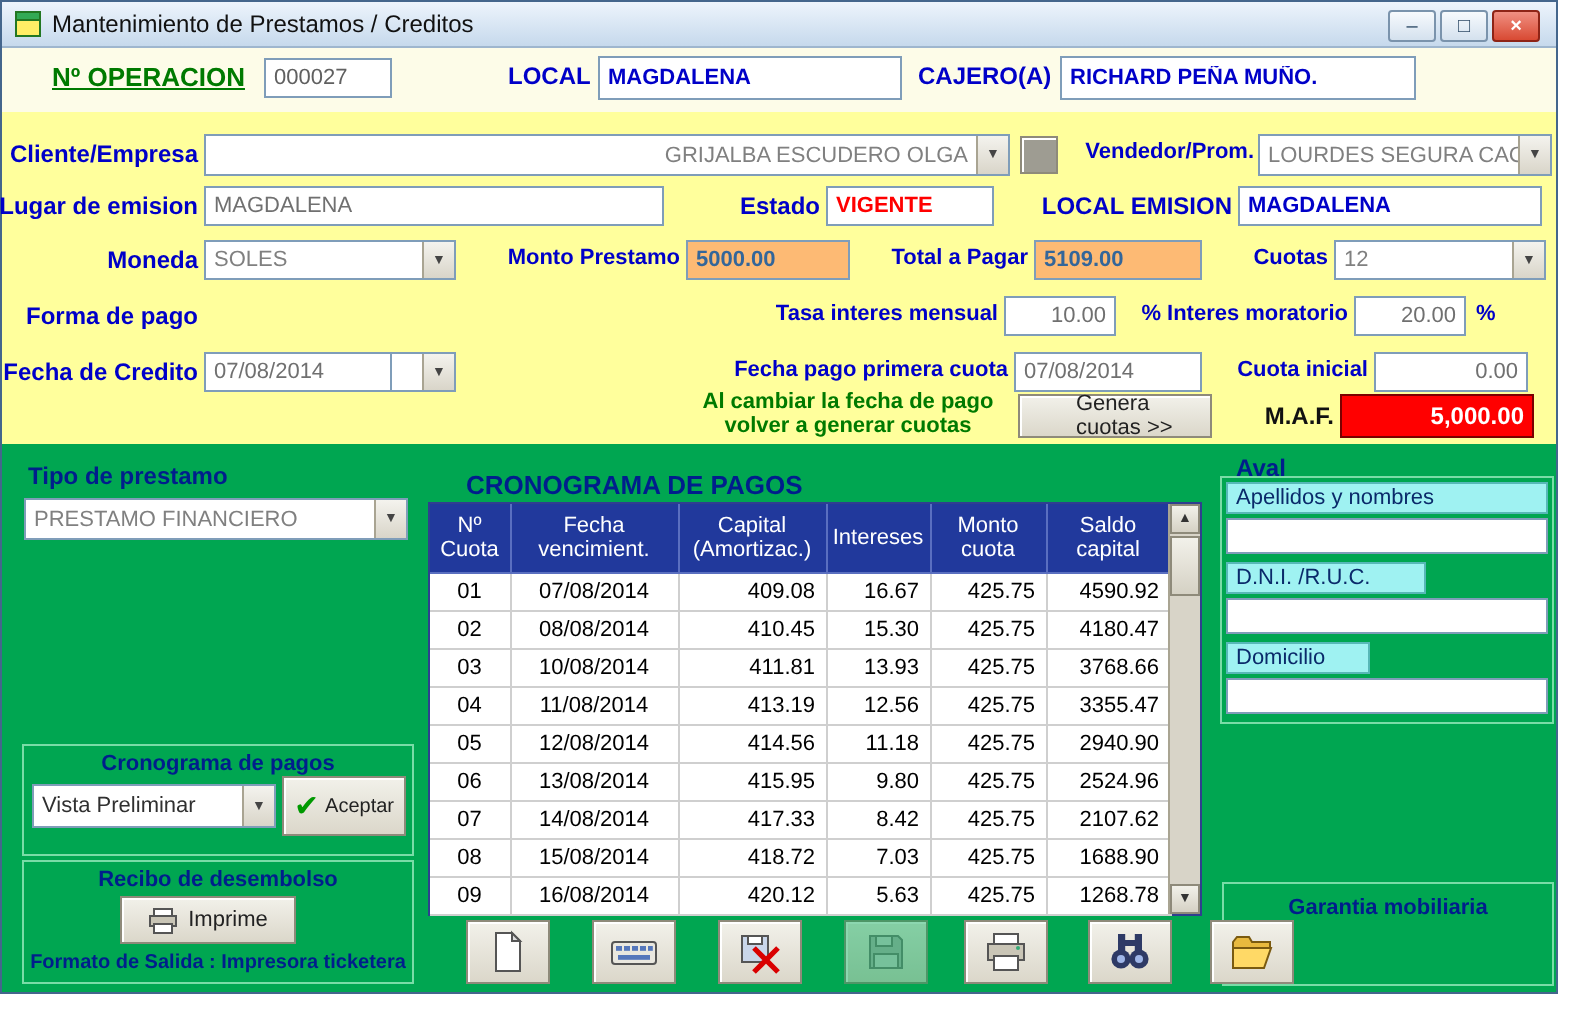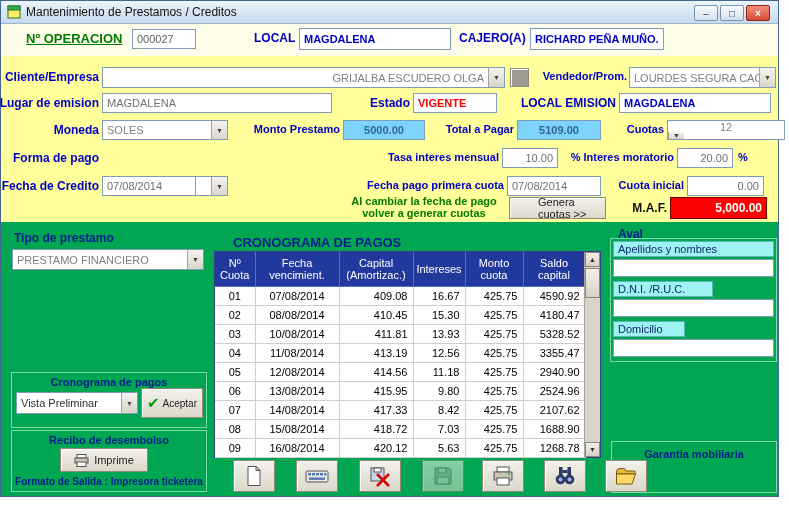--- a/index.html
+++ b/index.html
@@ -28,21 +28,21 @@
   
   .abs { position:absolute; }
   .lbl { font-size:12px; font-weight:bold; color:#0000C8; white-space:nowrap; }
   .lbl-sm { font-size:11px; font-weight:bold; color:#0000C8; white-space:nowrap; }
   .lbl-green-nav { font-size:11px; font-weight:bold; color:#001E8C; white-space:nowrap; }
   .inp { background:#fff; border:1px solid #7F9DB9; font-size:11px; padding:1px 4px; color:#707070;
          font-family:"Liberation Sans","DejaVu Sans",sans-serif; }
   .inp.blue { color:#0000C8; font-weight:bold; }
   .inp.red  { color:#FF0000; font-weight:bold; }
   .inp.right{ text-align:right; }
-  .inp.cyan { background:#7dd3fc; color:#33669A; font-weight:bold; text-align:center; }
+  .inp.cyan { background:#fdba74; color:#33669A; font-weight:bold; text-align:left; }
   .inp.maf  { background:#FF0000; color:#FFFFFF; font-weight:bold; text-align:right; border:1px solid #7A0000; font-size:12px; }
   .combo { background:#fff; border:1px solid #7F9DB9; display:flex; align-items:center; }
   .combo .ctext { flex:1; font-size:11px; color:#808080; padding:0 4px; white-space:nowrap; overflow:hidden; }
   .combo .ctext.dark { color:#303030; }
   .combo .carrow { width:16px; align-self:stretch; background:linear-gradient(#F4F3EE,#D9D5C9);
                    border-left:1px solid #A9A492; font-size:7px; color:#444; display:flex; align-items:center; justify-content:center; }
   .btn3d { background:linear-gradient(#F2F1EA,#DBD7CA); border:1px solid #8E8A7A;
            box-shadow: inset 1px 1px 0 #fff; font-size:11px; color:#222;
            display:flex; align-items:center; justify-content:center; cursor:default; }
   .notice { font-size:11px; font-weight:bold; color:#007A00; text-align:center; line-height:12px; }
@@ -93,21 +93,21 @@
 
     <div class="strip-top"></div>
     <div class="sec-yellow"></div>
     <div class="sec-green"></div>
 
     <span class="abs" style="left:26px; top:31px; font-size:13px; font-weight:bold; color:#007A00; text-decoration:underline;">Nº OPERACION</span>
     <input class="inp abs" style="left: 132px; top: 29px; width: 64px; height: 20px; color: rgb(96, 96, 96);" value="000027">
     <span class="lbl abs" style="left:254px; top:31px;">LOCAL</span>
     <input class="inp blue abs" style="left: 299px; top: 28px; width: 152px; height: 22px;" value="MAGDALENA">
     <span class="lbl abs" style="left:459px; top:31px;">CAJERO(A)</span>
-    <input class="inp blue abs" style="left: 530px; top: 28px; width: 134px; height: 22px;" value="RICHARD PEÑA MUÑO.">
+    <input class="inp blue abs" style="left: 530px; top: 28px; width: 178px; height: 22px;" value="RICHARD PEÑA MUÑO.">
 
     <span class="lbl abs" style="right:680px; top:70px;">Cliente/Empresa</span>
     <div class="combo abs" style="left:102px; top:67px; width:403px; height:21px;text-align:right;">
       <span class="ctext">GRIJALBA ESCUDERO OLGA</span>
       <span class="carrow">▼</span>
     </div>
     <div class="btn3d abs" style="left:510px; top:68px; width:19px; height:19px; background:#9E9C92;"></div>
     <span class="lbl-sm abs" style="right:152px; top:70px;">Vendedor/Prom.</span>
     <div class="combo abs" style="left:629px; top:67px; width:147px; height:21px;">
       <span class="ctext">LOURDES SEGURA CAC</span>
@@ -124,21 +124,21 @@
     <span class="lbl abs" style="right:680px; top:123px;">Moneda</span>
     <div class="combo abs" style="left:102px; top:120px; width:126px; height:20px;">
       <span class="ctext">SOLES</span>
       <span class="carrow">▼</span>
     </div>
     <span class="lbl-sm abs" style="right:439px; top:123px;">Monto Prestamo</span>
     <input class="inp cyan abs" style="left: 343px; top: 120px; width: 82px; height: 20px;" value="5000.00">
     <span class="lbl-sm abs" style="right:265px; top:123px;text-align:right;">Total a Pagar</span>
     <input class="inp cyan abs" style="left: 517px; top: 120px; width: 84px; height: 20px;" value="5109.00">
     <span class="lbl-sm abs" style="right:115px; top:123px;">Cuotas</span>
-    <div class="combo abs" style="left:667px; top:120px; width:118px; height:20px;flex-direction:column;">
+    <div class="combo abs" style="left:667px; top:120px; width:106px; height:20px;">
       <span class="ctext">12</span>
       <span class="carrow">▼</span>
     </div>
 
     <span class="lbl abs" style="right:680px; top:151px;">Forma de pago</span>
     <div class="combo abs" style="left:102px; top:148px; width:126px; height:20px;margin-top:28px;">
       <span class="ctext">DIARIA</span>
       <span class="carrow">▼</span>
     </div>
     <span class="lbl-sm abs" style="right:280px; top:151px;">Tasa interes mensual</span>
@@ -222,21 +222,21 @@
               <td class="al-r">15.30</td>
               <td class="al-r">425.75</td>
               <td class="al-r">4180.47</td>
             </tr>
             <tr>
               <td class="al-c">03</td>
               <td class="al-c">10/08/2014</td>
               <td class="al-r">411.81</td>
               <td class="al-r">13.93</td>
               <td class="al-r">425.75</td>
-              <td class="al-r">5328.52</td>
+              <td class="al-r">3768.66</td>
             </tr>
             <tr>
               <td class="al-c">04</td>
               <td class="al-c">11/08/2014</td>
               <td class="al-r">413.19</td>
               <td class="al-r">12.56</td>
               <td class="al-r">425.75</td>
               <td class="al-r">3355.47</td>
             </tr>
             <tr>

